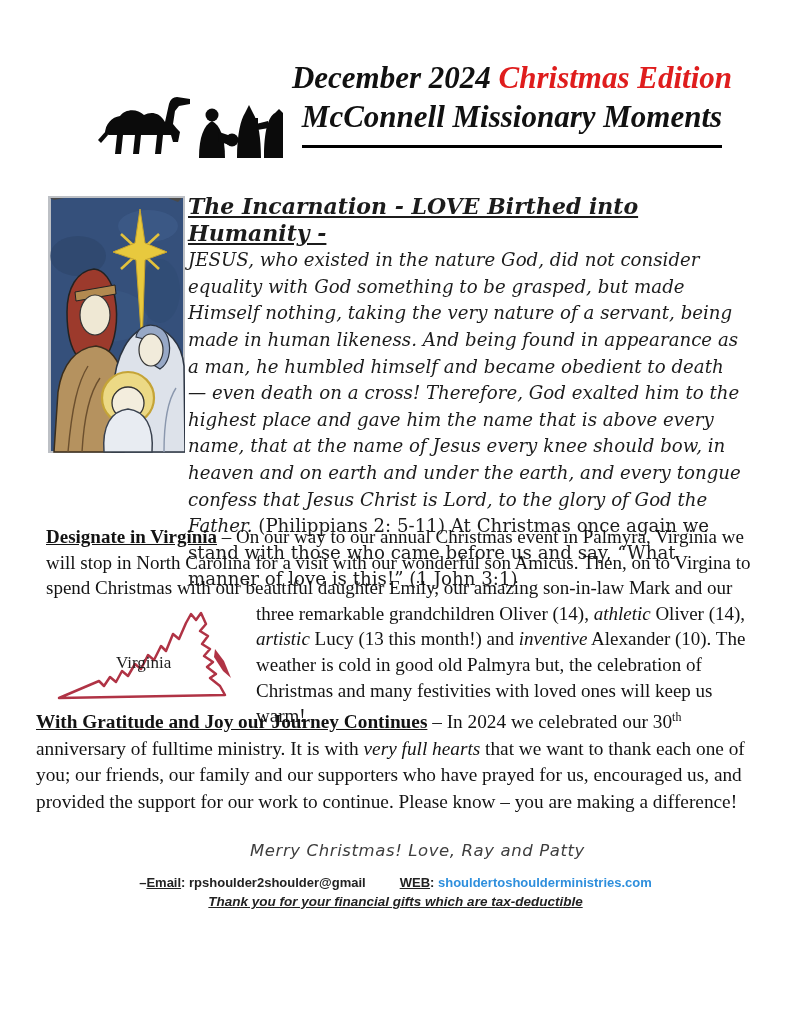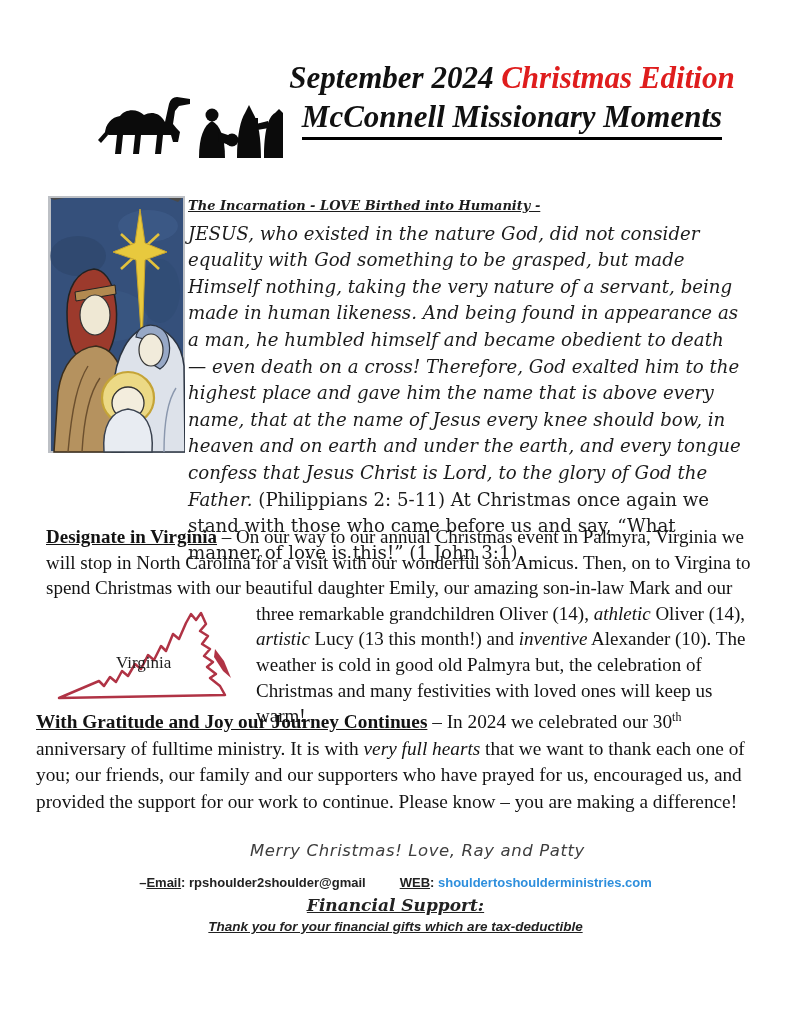--- a/index.html
+++ b/index.html
@@ -7,30 +7,30 @@
               font-family:"Liberation Serif", serif; color:#111; }
   .abs { position:absolute; }
 
   
   #masthead-art { left:93px; top:88px; width:190px; height:82px; }
   #masthead-titles { left:276px; top:58px; width:472px; text-align:center;
       font-family:"Liberation Serif", serif; font-style:italic; font-weight:bold; }
   .title-line1 { font-size:31px; line-height:40px; white-space:nowrap; }
   .title-red { color:#df1d1d; }
   .title-line2 { display:inline-block; font-size:31px; line-height:38px;
-      border-bottom:3px solid #000; padding-bottom:1px; white-space:nowrap; }
+      border-bottom:3px solid #000; padding-bottom:9px; white-space:nowrap; }
 
   
   #nativity-painting { left:48px; top:196px; width:137px; height:257px; }
 
   
   #incarnation { left:188px; top:193px; width:558px;
       font-family:"DejaVu Serif", serif; font-style:italic;
       font-size:18.2px; line-height:26.6px; color:#1c1c1c; }
-  #incarnation .sec-heading { font-size:13px; font-weight:bold;
+  #incarnation .sec-heading { font-size:22px; font-weight:bold;
       text-decoration:underline; margin-bottom:1px; }
   .b { font-weight:normal; }
   .upright { font-style:normal; }
 
   
   #virginia { left:46px; top:524px; width:712px;
       font-size:19px; line-height:25.6px; color:#131313; }
   .run-head { font-weight:bold; text-decoration:underline; }
   #virginia-map { float:left; width:188px; height:102px; margin:4px 14px 0 8px; }
   .i { font-style:italic; }
@@ -79,21 +79,21 @@
 
     <path d="M144,70 C144,46 148,31 152,25 L156,17 L160,25 C165,33 168,48 168,70 Z"></path>
 
     <path d="M171,70 C171,43 175,29 182,25 L186,21 L190,25 L190,70 Z"></path>
     <path d="M163,36 L175,33 L176,40 L164,42 Z"></path>
     <rect x="160" y="30" width="5" height="8"></rect>
   </g>
 </svg>
 
 <div id="masthead-titles" class="abs">
-  <div class="title-line1"><span>September 2024 </span><span class="title-red">Christmas Edition</span></div>
+  <div class="title-line1"><span>December 2024 </span><span class="title-red">Christmas Edition</span></div>
   <div><span class="title-line2">McConnell Missionary Moments</span></div>
 </div>
 
 <svg id="nativity-painting" class="abs" viewBox="0 0 137 257">
   <rect width="137" height="257" fill="#bdc0c5"></rect>
   <rect x="3" y="2" width="132" height="253" fill="#35507b"></rect>
   <ellipse cx="30" cy="60" rx="28" ry="20" fill="#2c4468" opacity="0.55"></ellipse>
   <ellipse cx="100" cy="30" rx="30" ry="16" fill="#41608f" opacity="0.5"></ellipse>
   <ellipse cx="60" cy="120" rx="40" ry="26" fill="#3c5a87" opacity="0.45"></ellipse>
   <ellipse cx="112" cy="95" rx="20" ry="32" fill="#2e4a72" opacity="0.5"></ellipse>
@@ -142,17 +142,14 @@
 <div id="gratitude" class="abs">
   <span class="run-head">With Gratitude and Joy our Journey Continues</span><span class="b"> – </span><span>In 2024 we celebrated our 30</span><sup>th</sup><span> anniversary of fulltime ministry.  It is with </span><span class="i">very full hearts</span><span> that we want to thank each one of you; our friends, our family and our supporters who have prayed for us, encouraged us, and provided the support for our work to continue.  Please know – you are making a difference!</span>
 </div>
 
 <div id="signature" class="abs">Merry Christmas! Love, Ray and Patty</div>
 
 <div id="footer" class="abs">
   <div class="email-line">
     <span>–</span><span class="u">Email</span><span>: rpshoulder2shoulder@gmail</span><span class="web-group"><span class="u">WEB</span><span>: </span><span class="link-blue">shouldertoshoulderministries.com</span></span>
   </div>
-  <div class="fin-heading">
-    <span>Financial Support:</span>
-  </div>
   <div class="tax-line">Thank you for your financial gifts which are tax-deductible</div>
 </div>
 
 </body></html>

